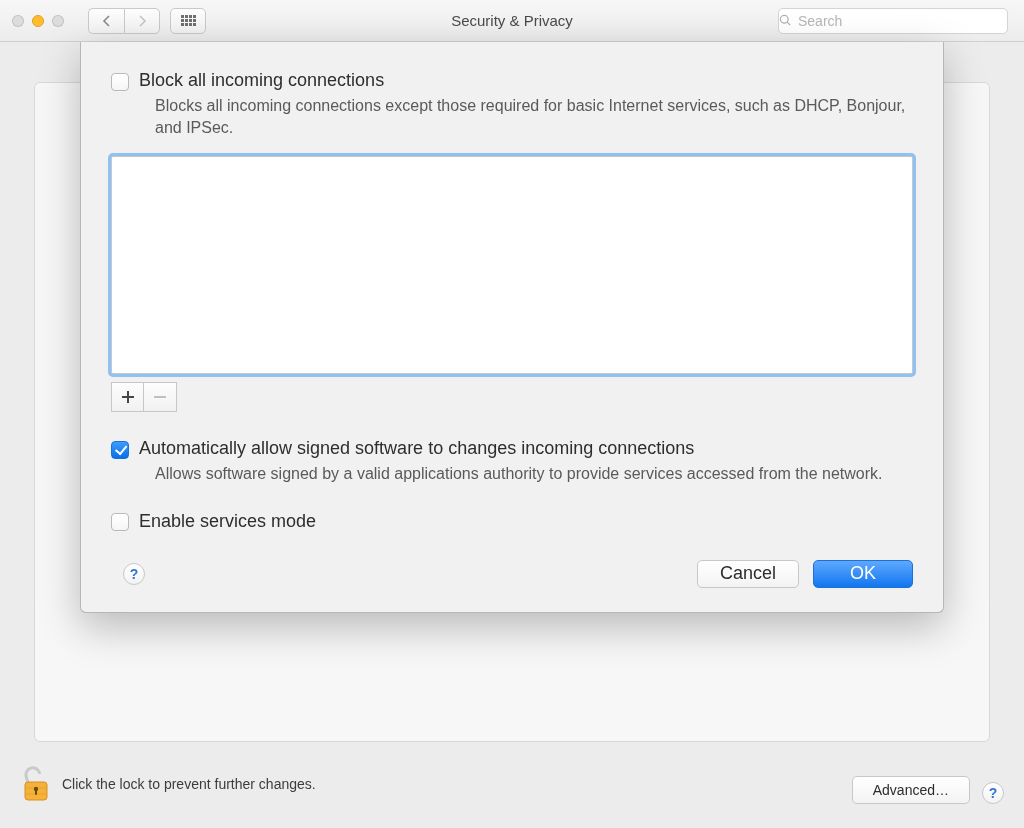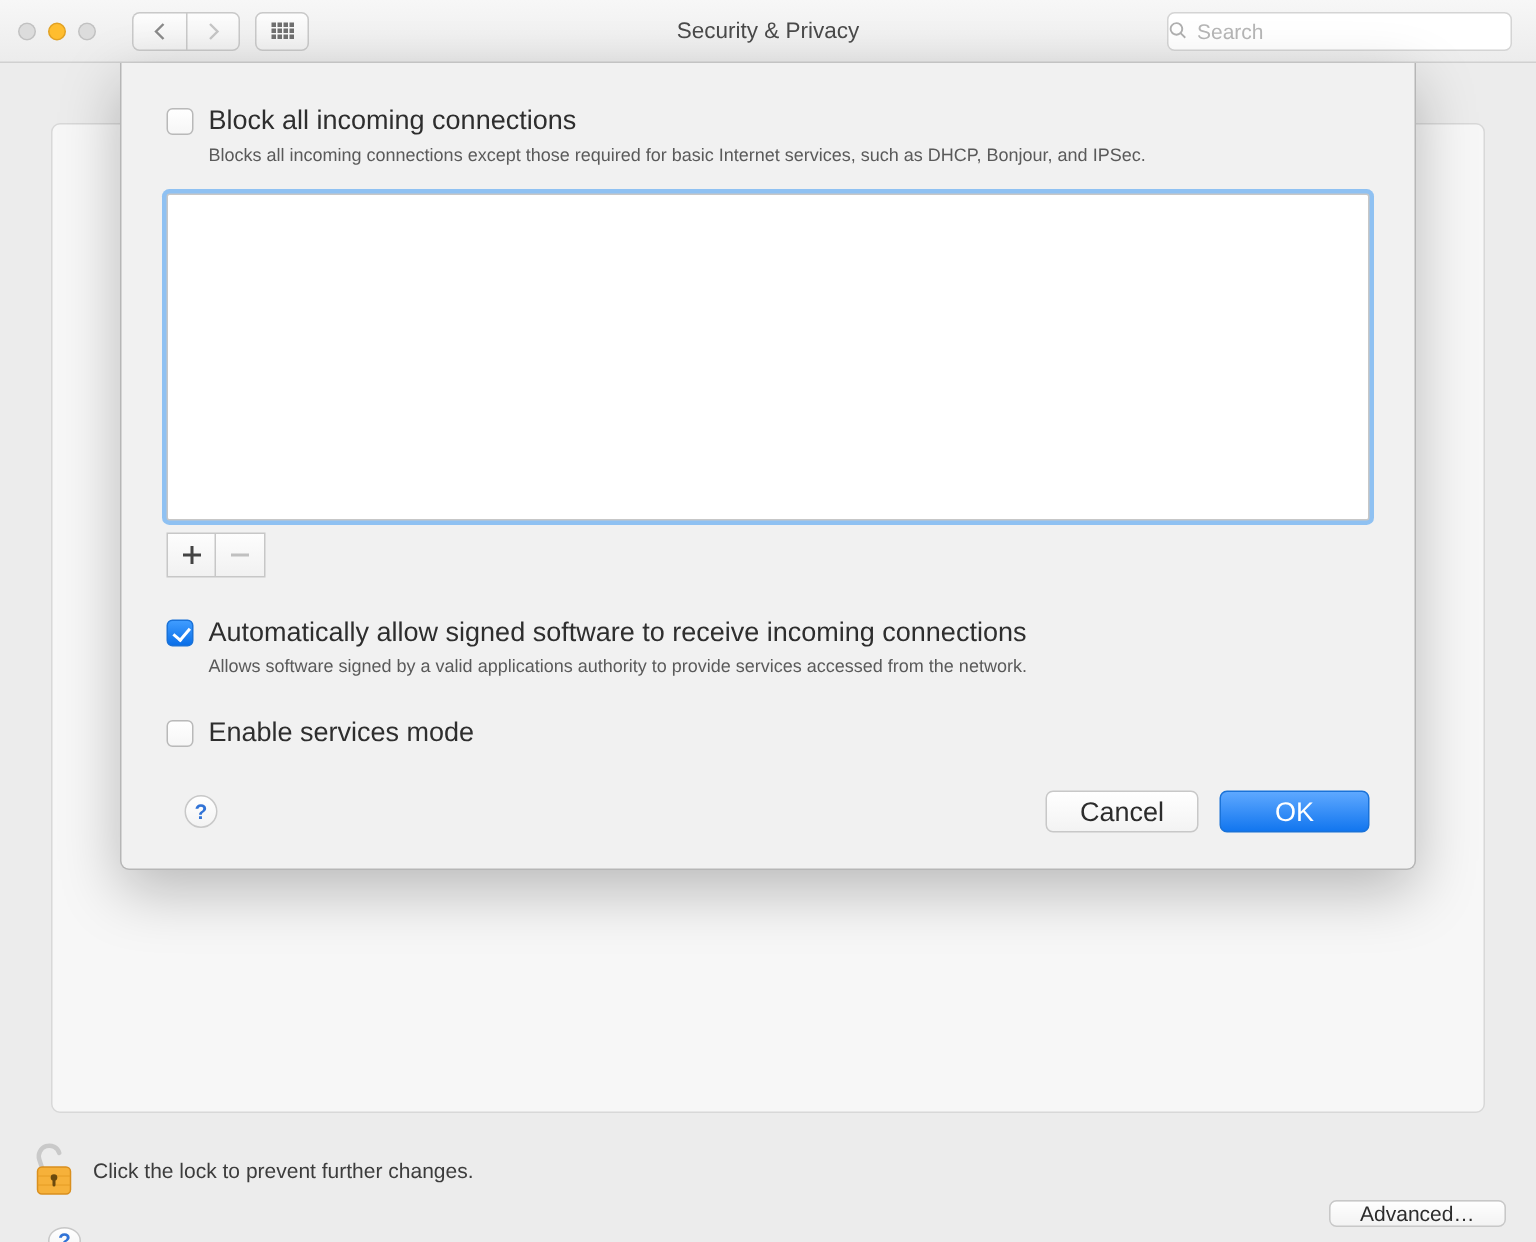--- a/index.html
+++ b/index.html
@@ -85,21 +85,21 @@
     position:absolute;
     top:40px; left:34px; right:34px;
     height:660px;
     background:#f7f7f7;
     border:1px solid #d8d8d8;
     border-radius:6px;
   }
 
   .footer {
     position:absolute; bottom:12px; left:20px; right:20px; height:44px;
-    display:flex; align-items:flex-start;flex-direction:column;
+    display:flex; align-items:flex-end;
   }
   .lock-wrap { display:flex; align-items:center; gap:10px;}
   .lock-svg { width:32px; height:40px; }
   .lock-text { font-size:14px; color:#3c3c3c; }
   .adv-btn {
     margin-left:auto;
     height:28px; padding:0 20px;
     background:linear-gradient(#fff,#f3f3f3);
     border:1px solid #c8c8c8; border-radius:5px;
     font-size:14px; color:#2c2c2c;
@@ -117,40 +117,40 @@
   .sheet {
     position:absolute; top:0; left:80px; right:80px;
     background:#f1f1f1;
     border:1px solid #b6b6b6;
     border-top:none;
     border-radius:0 0 6px 6px;
     box-shadow:0 14px 40px rgba(0,0,0,.25);
     padding:28px 30px 24px 30px;
   }
 
-  .cb-row { display:flex; align-items:flex-start; gap:10px; }
+  .cb-row { display:flex; align-items:center; gap:10px; }
   .cb {
     width:18px;height:18px;border:1px solid #b9b9b9;border-radius:4px;
     background:linear-gradient(#fff,#f6f6f6);
     flex-shrink:0; margin-top:2px;
     display:flex;align-items:center;justify-content:center;
   }
   .cb.checked {
     background:linear-gradient(#3f9cff,#0a6fe8);
     border-color:#1a72d8;
   }
   .cb.checked::after{
     content:""; width:5px; height:9px;
     border:solid #fff; border-width:0 2px 2px 0;
     transform:rotate(40deg) translateY(-1px);
   }
   .cb-title { font-size:18px; color:#2e2e2e; }
   .cb-desc {
-    font-size:12px; color:#5a5a5a; line-height:1.35;
-    margin-top:4px; margin-left:28px; max-width:760px;
+    font-size:16px; color:#5a5a5a; line-height:1.35;
+    margin-top:4px; margin-left:44px; max-width:760px;
   }
 
   .app-list {
     margin:18px 0 0 0;
     height:218px;
     background:#fff;
     border:1px solid #c7c7c7;
     border-radius:2px;
     box-shadow:0 0 0 3px #8fc1f2;
   }
@@ -257,21 +257,21 @@
       <button class="disabled">
         <svg width="12" height="12" viewBox="0 0 12 12">
             <rect y="5" width="12" height="2" fill="#c0c0c0"></rect>
           </svg>
       </button>
     </div>
 
     <div class="section">
       <div class="cb-row">
         <div class="cb checked"></div>
-        <div class="cb-title">Automatically allow signed software to receive incoming connections</div>
+        <div class="cb-title">Automatically allow signed software to changes incoming connections</div>
       </div>
       <div class="cb-desc">Allows software signed by a valid applications authority to provide services accessed from the network.</div>
     </div>
 
     <div class="section">
       <div class="cb-row">
         <div class="cb"></div>
         <div class="cb-title">Enable services mode</div>
       </div>
     </div>

